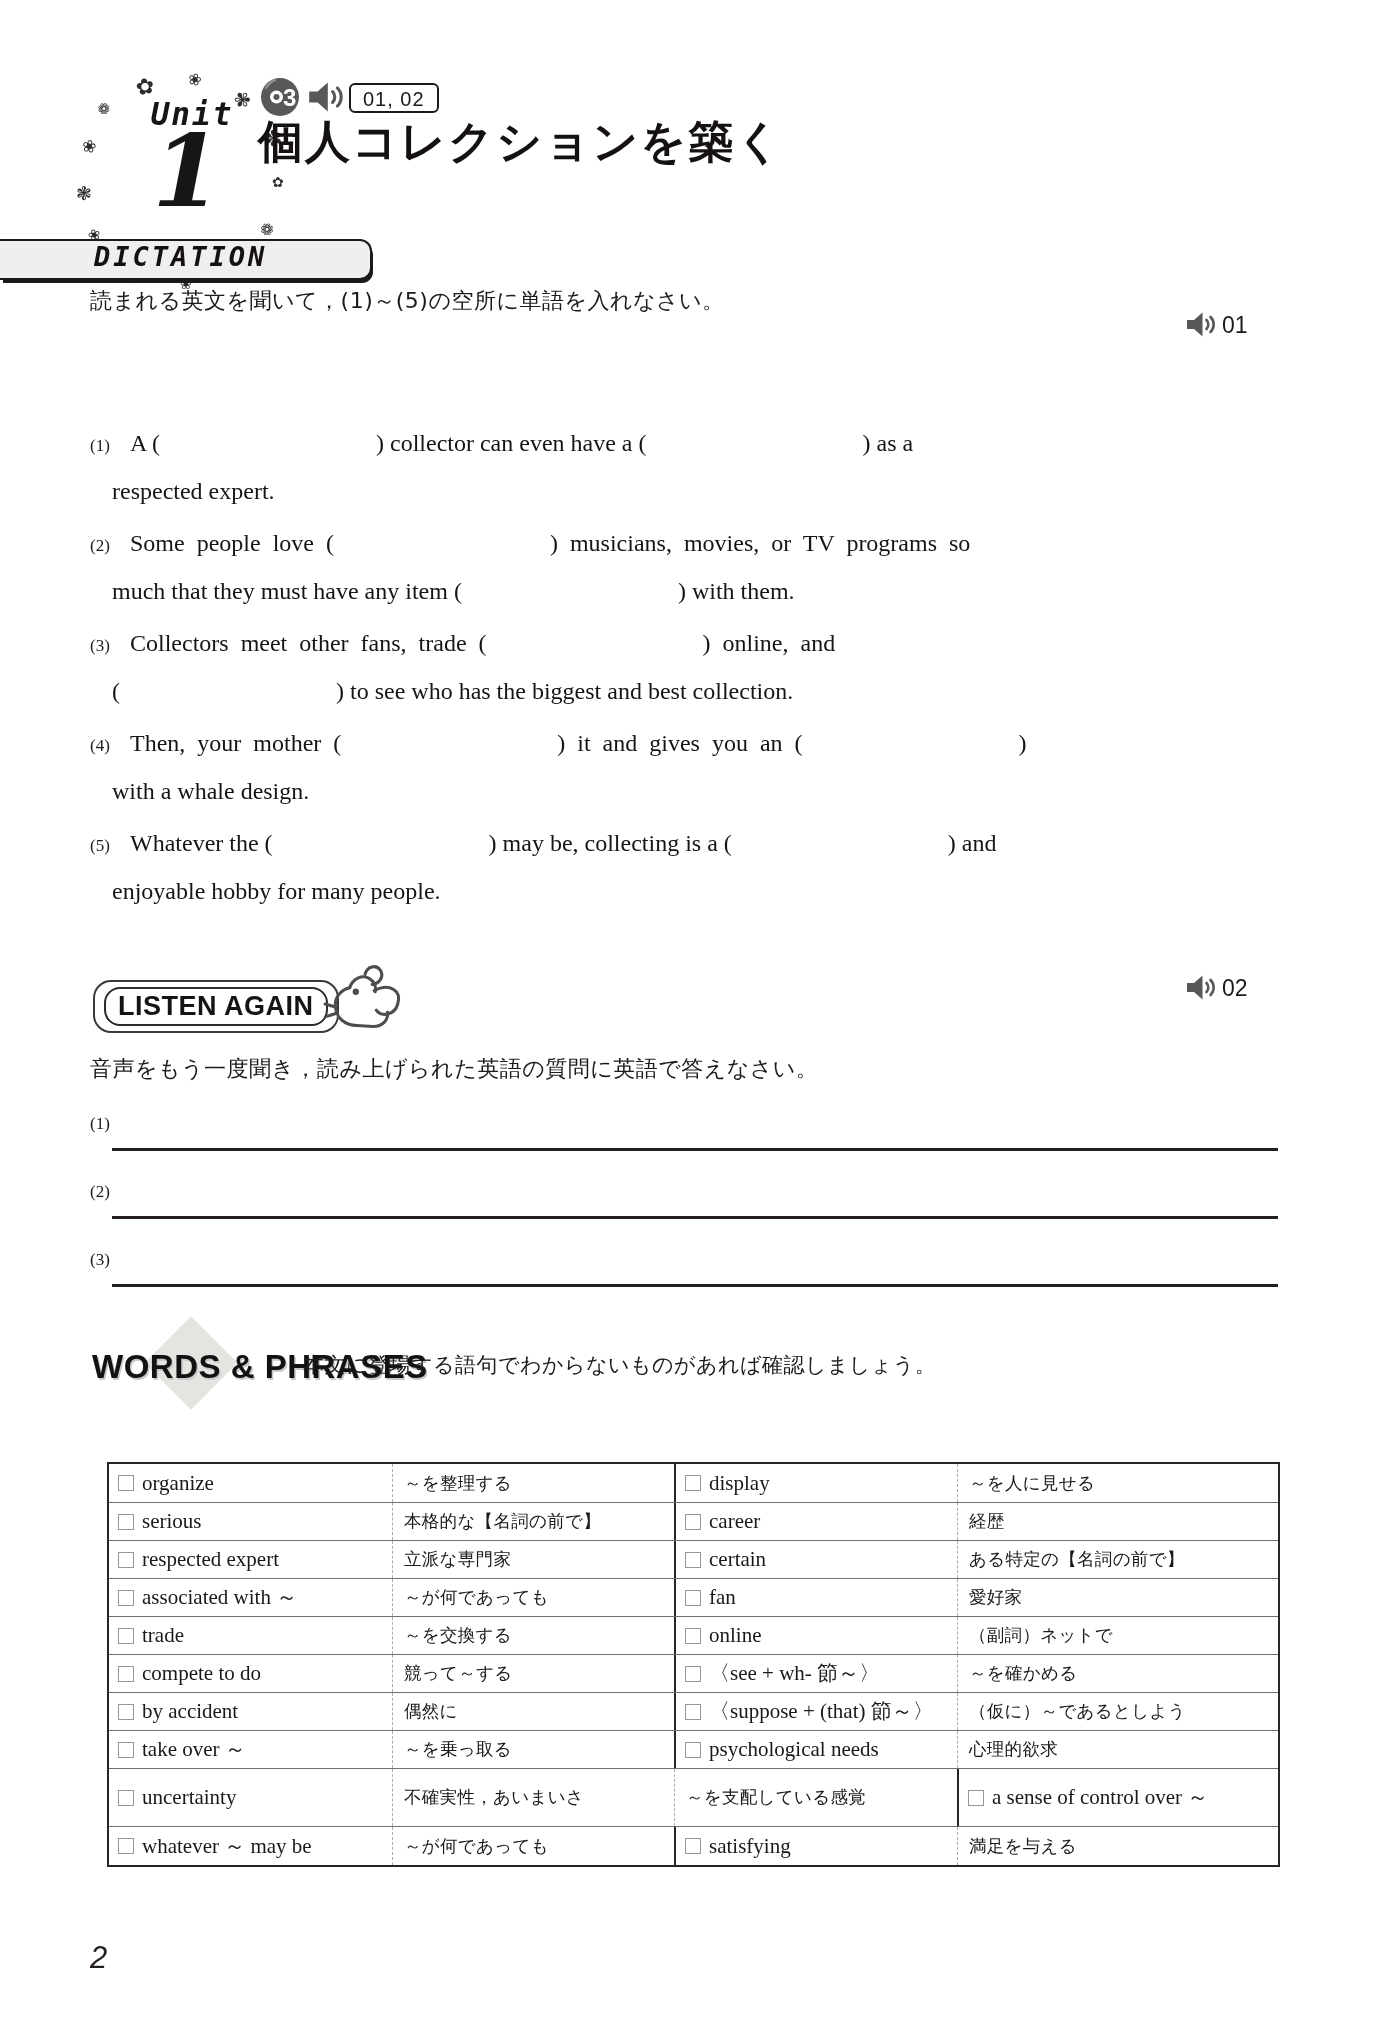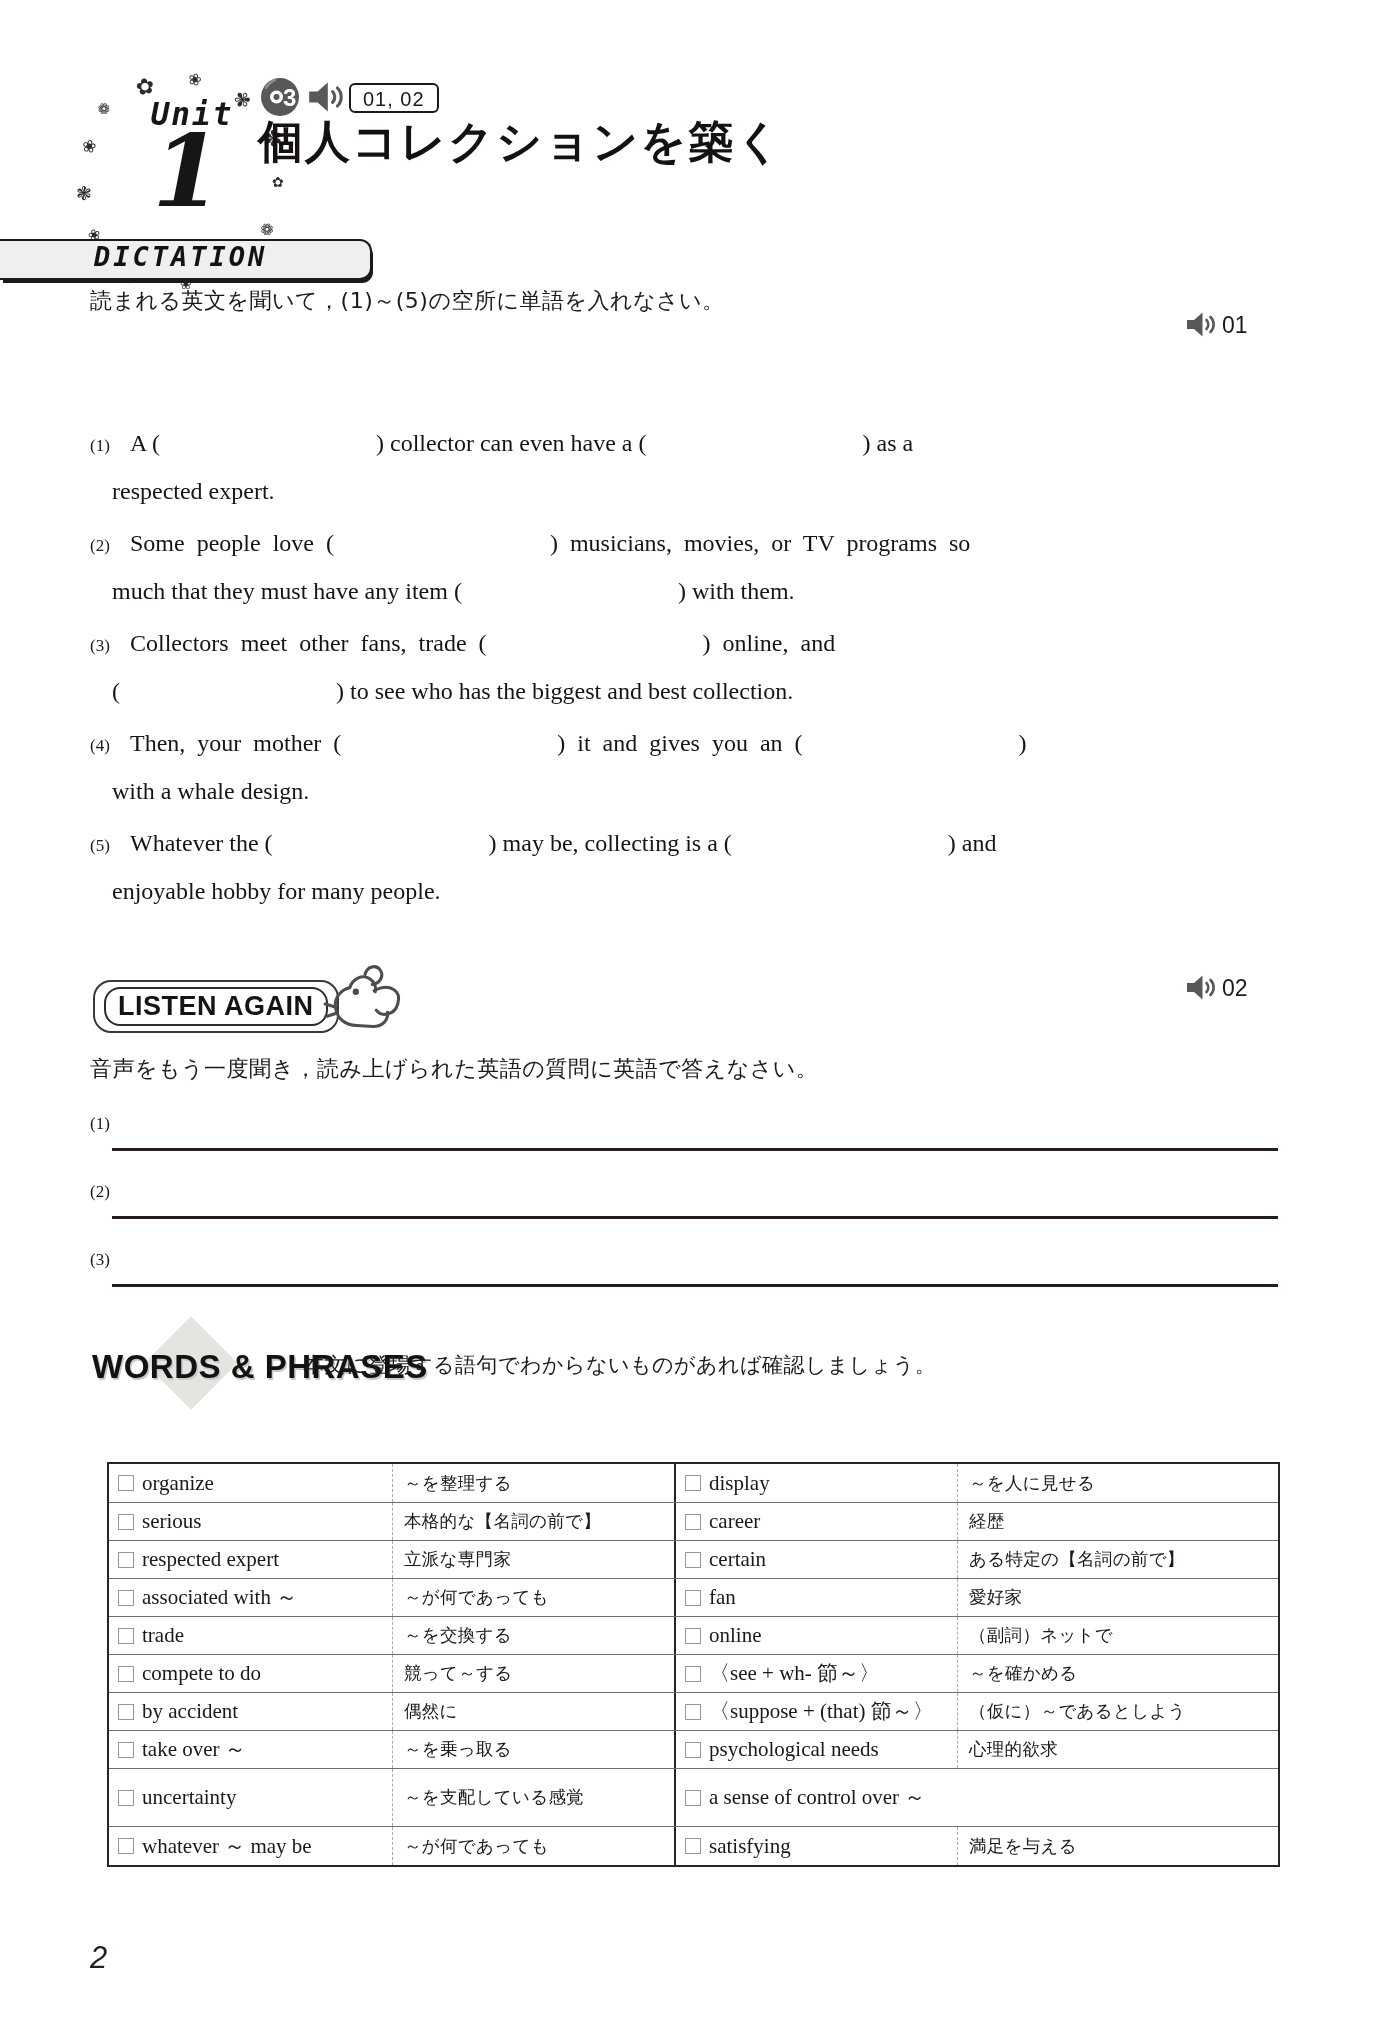--- a/index.html
+++ b/index.html
@@ -313,20 +313,21 @@
           <span>psychological needs</span>
         </div>
       <div class="cell def">心理的欲求</div>
     </div>
 
     <div class="trow" style="height:58px">
       <div class="cell">
           <span class="cb"></span>
           <span>uncertainty</span>
         </div>
+      <div class="cell def">不確実性，あいまいさ</div>
       <div class="cell def">～を支配している感覚</div>
       <div class="cell rterm">
           <span class="cb"></span>
           <span>a sense of control over ～</span>
         </div>
     </div>
 
     <div class="trow" style="height:39px">
       <div class="cell">
           <span class="cb"></span>

